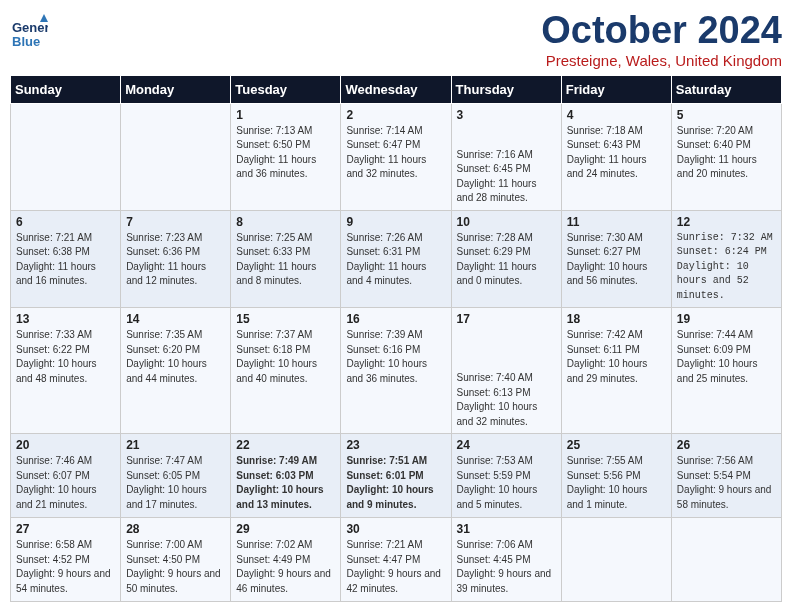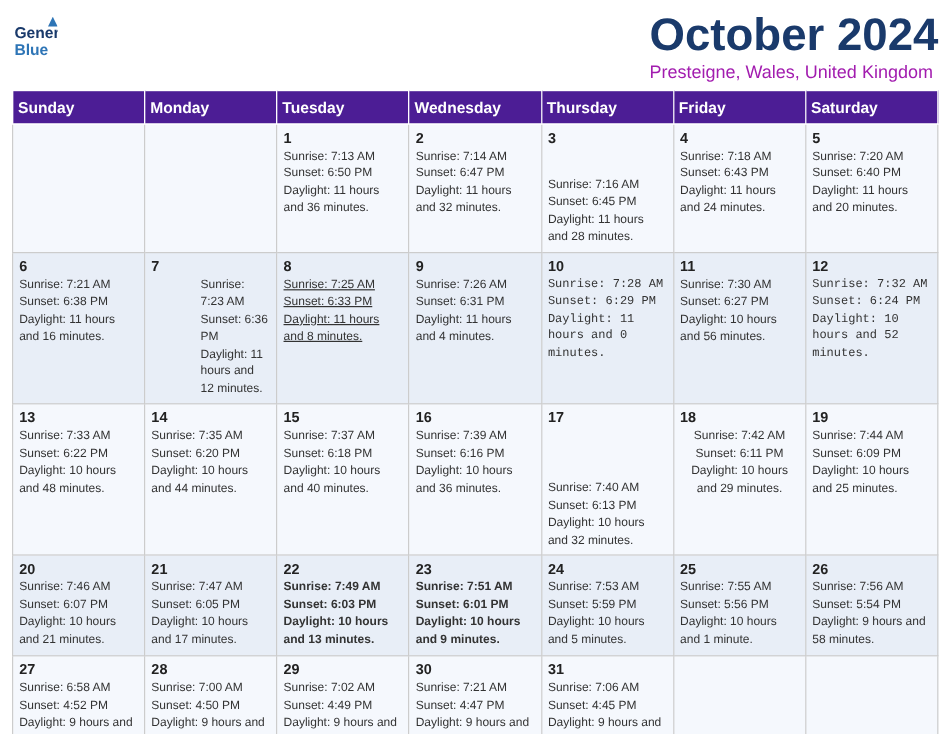--- a/index.html
+++ b/index.html
@@ -23,39 +23,39 @@
       font-weight: bold;
       color: #1a3a6b;
       padding-top: 4px;
     }
     .logo-icon {
       width: 38px;
       height: 38px;
       margin-right: 2px;
     }
     .title-block {
-      text-align: left;
+      text-align: right;
     }
     .month-title {
       font-size: 38px;
       font-weight: bold;
       color: #1a3a6b;
       line-height: 1.1;
     }
     .subtitle {
       font-size: 15px;
-      color: #a21caf;
+      color: #b91c1c;
     }
     table {
       width: 100%;
       border-collapse: collapse;
       table-layout: fixed;
     }
     thead th {
-      background-color: #4c1d95;
+      background-color: #0f172a;
       color: #fff;
       font-size: 13px;
       font-weight: bold;
       padding: 6px 4px;
       text-align: left;
       border: 1px solid #fff;
     }
     tbody td {
       vertical-align: top;
       border: 1px solid #ccc;
@@ -152,39 +152,39 @@
       </tr>
       <tr>
         <td>
           <span class="day-num">6</span>
           <div class="day-info" style="white-space: pre-line;">Sunrise: 7:21 AM
 Sunset: 6:38 PM
 Daylight: 11 hours and 16 minutes.</div>
         </td>
         <td>
           <span class="day-num">7</span>
-          <div class="day-info" style="white-space: pre-line; margin-left: 41px;">Sunrise: 7:23 AM
+          <div class="day-info" style="white-space: pre-line;">Sunrise: 7:23 AM
 Sunset: 6:36 PM
 Daylight: 11 hours and 12 minutes.</div>
         </td>
         <td>
           <span class="day-num">8</span>
-          <div class="day-info" style="white-space: pre-line; text-decoration: underline;">Sunrise: 7:25 AM
+          <div class="day-info" style="white-space: pre-line;">Sunrise: 7:25 AM
 Sunset: 6:33 PM
 Daylight: 11 hours and 8 minutes.</div>
         </td>
         <td>
           <span class="day-num">9</span>
           <div class="day-info" style="white-space: pre-line;">Sunrise: 7:26 AM
 Sunset: 6:31 PM
 Daylight: 11 hours and 4 minutes.</div>
         </td>
         <td>
           <span class="day-num">10</span>
-          <div class="day-info" style="white-space: pre-line; font-family: Liberation Mono, monospace;">Sunrise: 7:28 AM
+          <div class="day-info" style="white-space: pre-line;">Sunrise: 7:28 AM
 Sunset: 6:29 PM
 Daylight: 11 hours and 0 minutes.</div>
         </td>
         <td>
           <span class="day-num">11</span>
           <div class="day-info" style="white-space: pre-line;">Sunrise: 7:30 AM
 Sunset: 6:27 PM
 Daylight: 10 hours and 56 minutes.</div>
         </td>
         <td>
@@ -220,21 +220,21 @@
 Daylight: 10 hours and 36 minutes.</div>
         </td>
         <td>
           <span class="day-num">17</span>
           <div class="day-info" style="white-space: pre-line; margin-top: 45px;">Sunrise: 7:40 AM
 Sunset: 6:13 PM
 Daylight: 10 hours and 32 minutes.</div>
         </td>
         <td>
           <span class="day-num">18</span>
-          <div class="day-info" style="white-space: pre-line; text-align: center;">Sunrise: 7:42 AM
+          <div class="day-info" style="white-space: pre-line;">Sunrise: 7:42 AM
 Sunset: 6:11 PM
 Daylight: 10 hours and 29 minutes.</div>
         </td>
         <td>
           <span class="day-num">19</span>
           <div class="day-info" style="white-space: pre-line;">Sunrise: 7:44 AM
 Sunset: 6:09 PM
 Daylight: 10 hours and 25 minutes.</div>
         </td>
       </tr>

